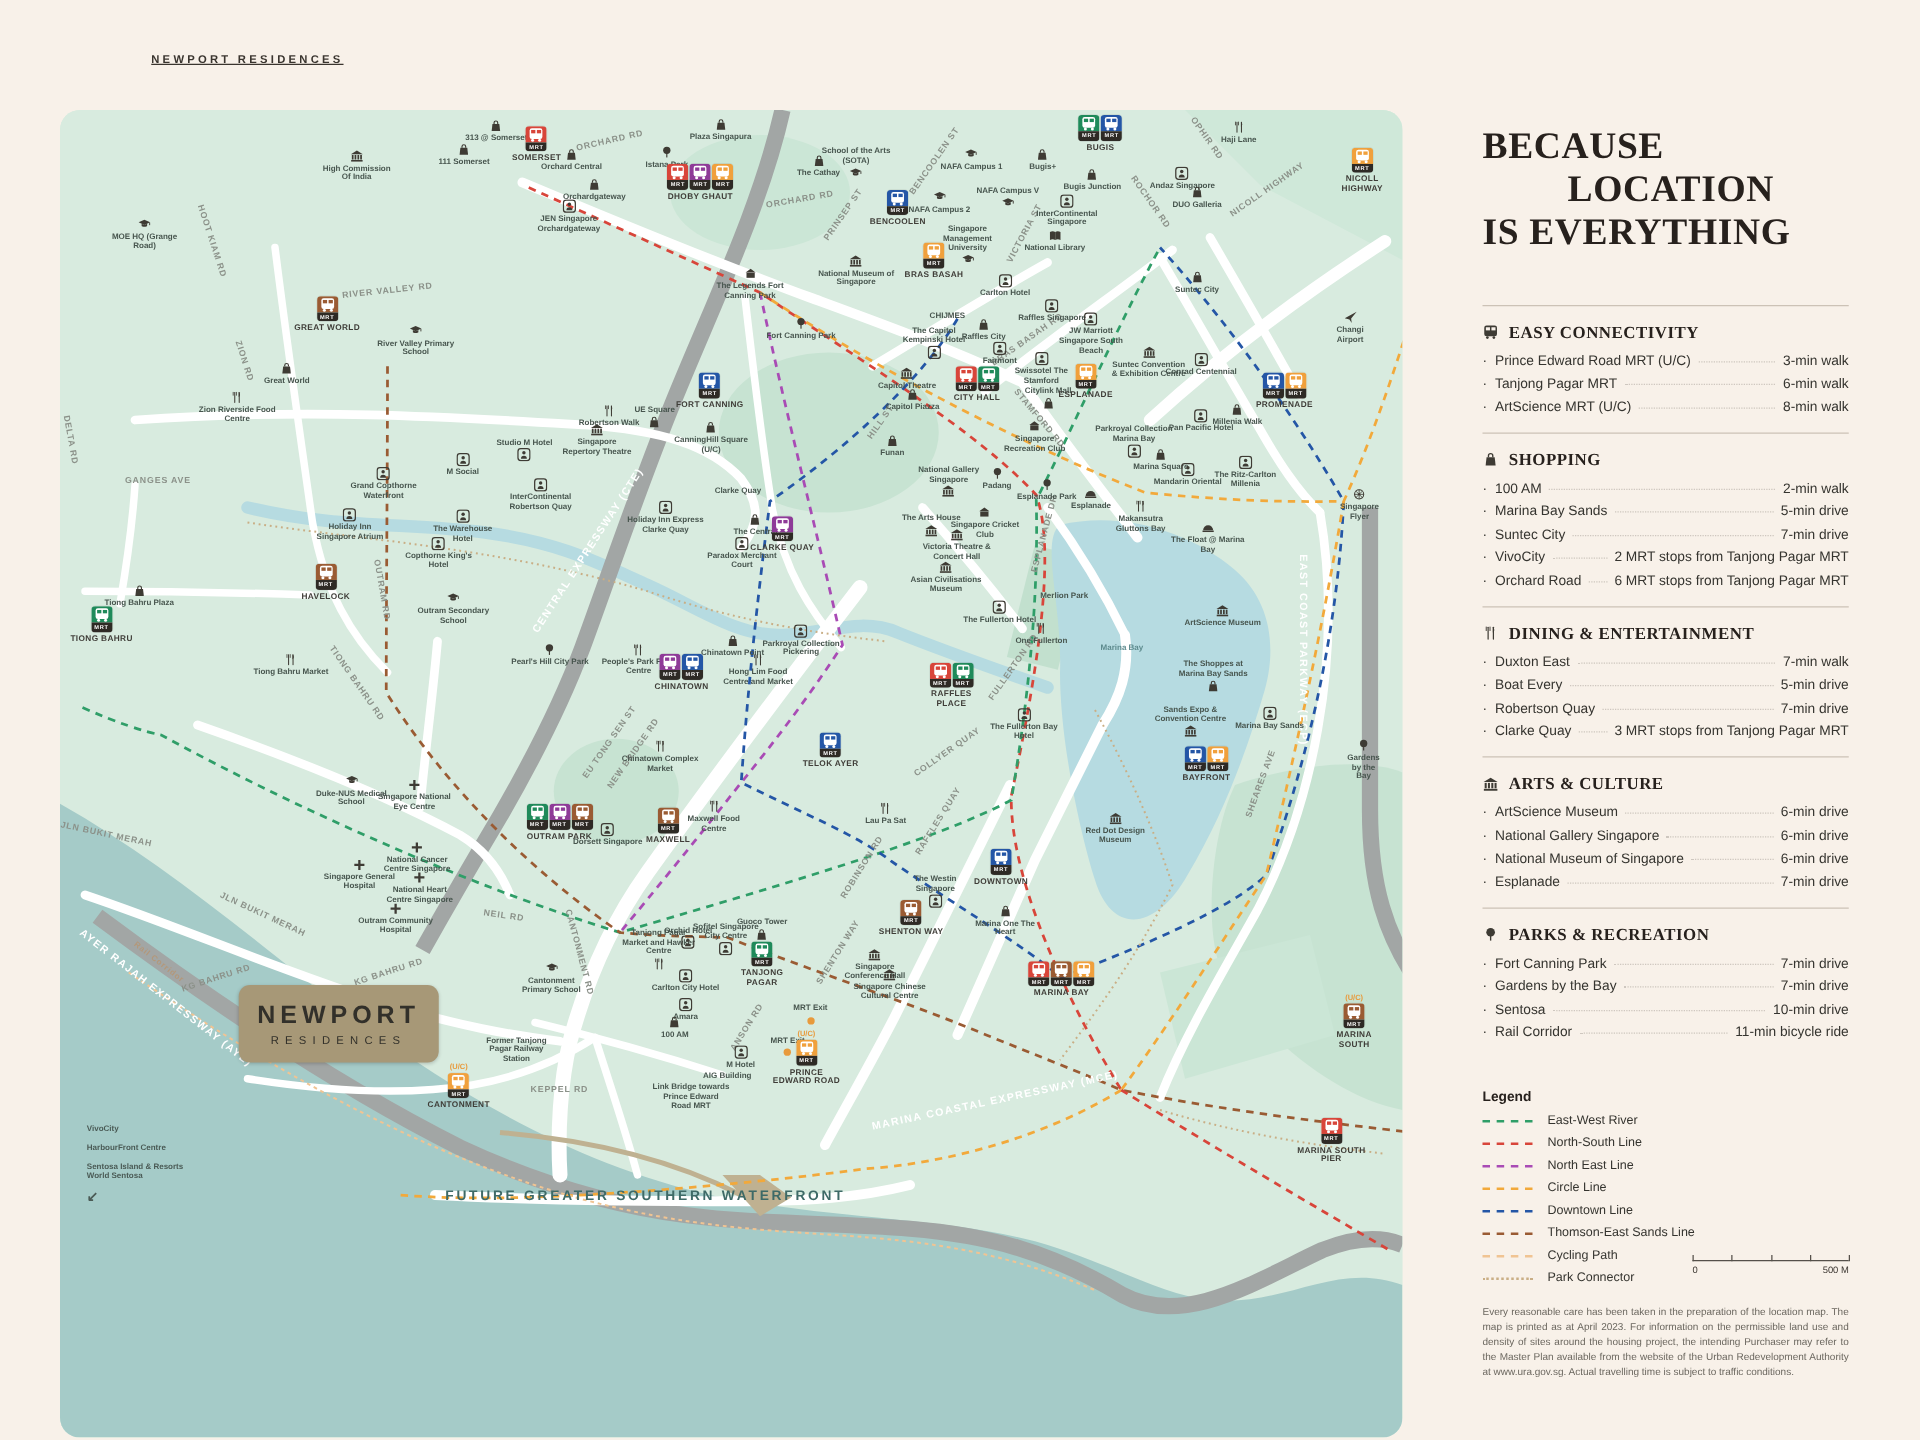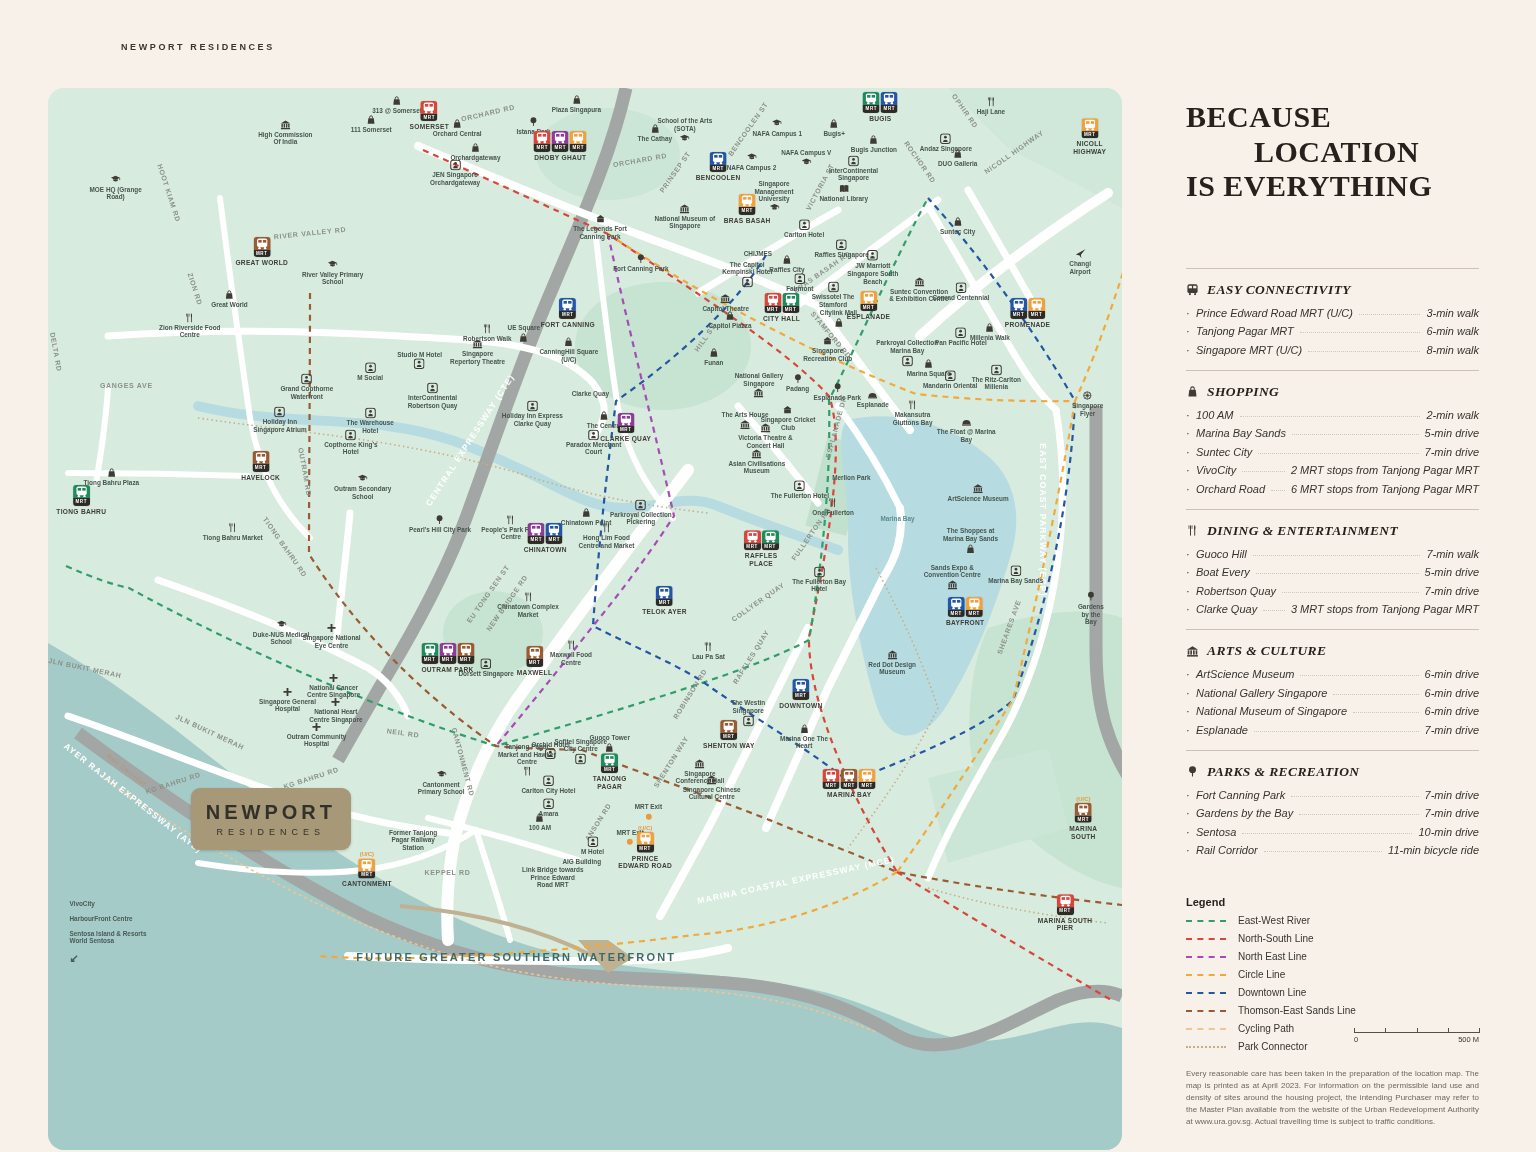--- a/index.html
+++ b/index.html
@@ -1,21 +1,21 @@
 <!DOCTYPE html>
 <html><head>
 <meta charset="utf-8">
 <style>
   html,body{margin:0;padding:0;}
   body{width:1536px;height:1152px;position:relative;overflow:hidden;
        background:#F8F1E9;font-family:"Liberation Sans",sans-serif;}
 
   
   .brand{position:absolute;left:121px;top:42px;font-size:9px;font-weight:bold;
-         letter-spacing:2.6px;color:#3A352F;}
+         letter-spacing:2.6px;color:#3A352F;text-decoration:underline;}
 
   
   #map{position:absolute;left:48px;top:88px;width:1074px;height:1062px;
        border-radius:16px;overflow:hidden;background:#D8EBDF;}
   #map svg.bg{position:absolute;left:0;top:0;width:100%;height:100%;}
 
   .layer{position:absolute;left:0;top:0;width:100%;height:100%;}
 
   
   .road{position:absolute;font-size:7px;font-weight:bold;letter-spacing:.7px;
@@ -58,21 +58,21 @@
   .directions{position:absolute;left:2%;top:76.5%;color:#44565次;
               color:#44565F;font-size:6.4px;font-weight:600;line-height:1.2;}
   .directions .d-item{margin-bottom:7px;max-width:80px;color:#4A5A55;}
   .d-arrow{font-size:11px;color:#4A5A55;}
 
   
   #sidebar{position:absolute;left:1186px;top:100px;width:293px;}
   .title{font-family:"Liberation Serif",serif;font-weight:bold;color:#27211D;
          font-size:30px;line-height:1.15;letter-spacing:.5px;}
   .title .t2{margin-left:68px;}
-  .sections{margin-top:64px;font-style:italic;}
+  .sections{margin-top:40px;}
   .section{border-top:1px solid #CCC2B6;padding:13px 0 14px;}
   .sec-head{display:flex;align-items:center;gap:8px;
             font-family:"Liberation Serif",serif;font-weight:bold;
             font-size:13.5px;letter-spacing:.4px;color:#27211D;}
   .sec-items{margin-top:9px;}
   .item{display:flex;align-items:baseline;font-size:11px;color:#35342F;
         margin-top:6.5px;}
   .bullet{width:10px;flex:none;color:#35342F;}
   .iname{white-space:nowrap;}
   .leader{flex:1;border-bottom:1px dotted rgba(60,50,40,.22);margin:0 6px;
@@ -1775,21 +1775,21 @@
        <span class="ival">3-min walk</span>
      </div>
           <div class="item">
        <span class="bullet">·</span>
        <span class="iname">Tanjong Pagar MRT</span>
        <span class="leader"></span>
        <span class="ival">6-min walk</span>
      </div>
           <div class="item">
        <span class="bullet">·</span>
-       <span class="iname">Singapore MRT (U/C)</span>
+       <span class="iname">ArtScience MRT (U/C)</span>
        <span class="leader"></span>
        <span class="ival">8-min walk</span>
      </div>
         </div>
       </div>
       <div class="section">
         <div class="sec-head">
           <svg width="13" height="13" viewBox="0 0 12 12" fill="#3E3B34">
             <path d="M3,4.4h6l.7,6.1H2.3Z"></path>
             <path d="M4.4,4.4V3.3a1.6,1.6 0 0 1 3.2,0v1.1" fill="none" stroke="#3E3B34" stroke-width="1"></path>
@@ -1836,21 +1836,21 @@
             <rect x="2.4" y="1.2" width=".7" height="3.2"></rect>
             <rect x="5.2" y="1.2" width=".7" height="3.2"></rect>
             <rect x="7.6" y="1.2" width=".9" height="9.6" rx=".4"></rect>
             <path d="M7.6,1.2c1.5,1.5 1.5,3.4 0,4.4Z"></path>
           </svg>
           <span>DINING &amp; ENTERTAINMENT</span>
         </div>
   <div class="sec-items">
           <div class="item">
        <span class="bullet">·</span>
-       <span class="iname">Guoco Hill</span>
+       <span class="iname">Duxton East</span>
        <span class="leader"></span>
        <span class="ival">7-min walk</span>
      </div>
           <div class="item">
        <span class="bullet">·</span>
        <span class="iname">Boat Every</span>
        <span class="leader"></span>
        <span class="ival">5-min drive</span>
      </div>
           <div class="item">

